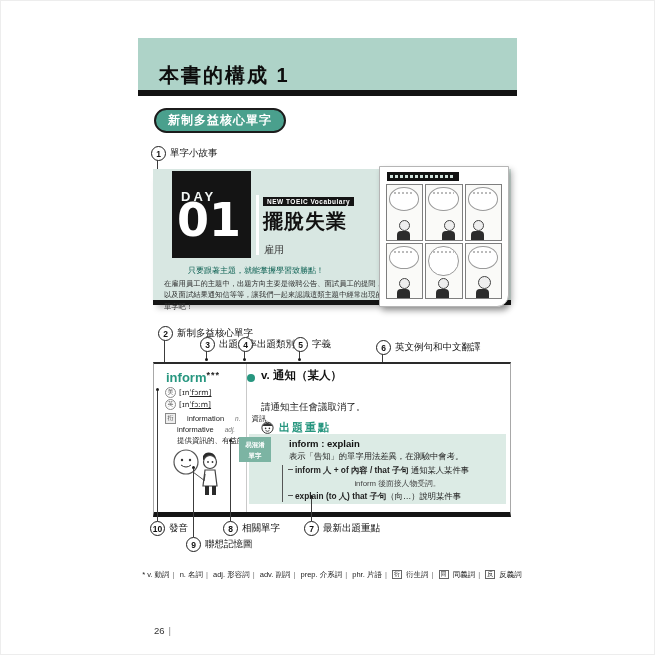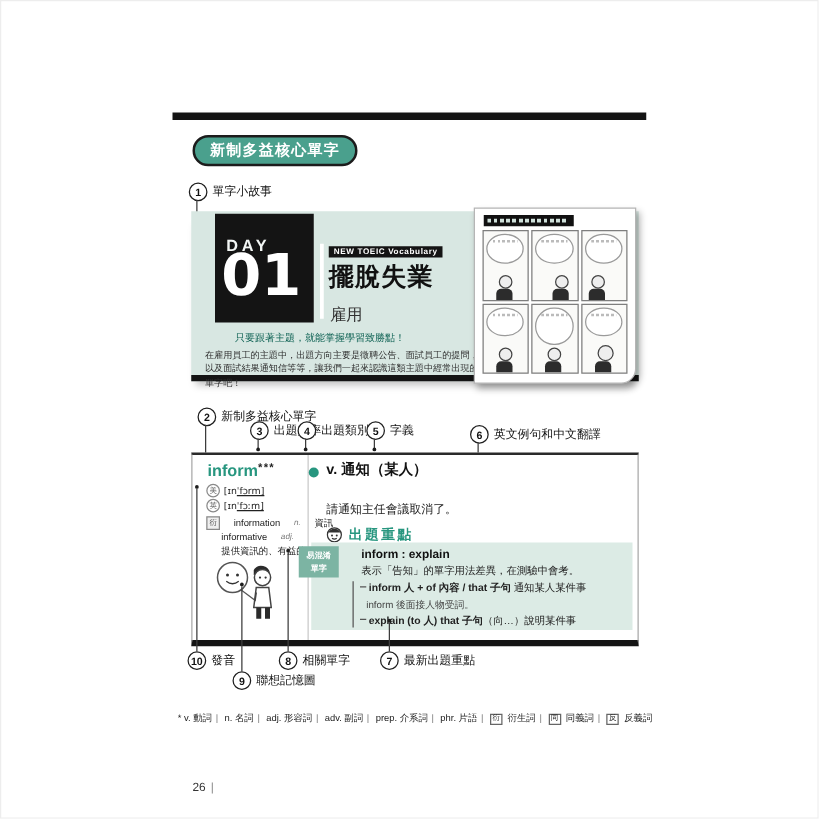--- a/index.html
+++ b/index.html
@@ -26,21 +26,21 @@
   .story{position:absolute;left:152px;top:168px;width:358px;height:131px;background:#d8e7e2;
          border-bottom:5px solid #141414;box-shadow:0 7px 6px -4px rgba(0,0,0,.25);}
   .daybox{position:absolute;left:19px;top:2px;width:79px;height:87px;background:#141414;}
   .daybox .d1{position:absolute;left:9px;top:18px;color:#f2f6f4;font-size:13px;font-weight:bold;letter-spacing:3px;}
   .daybox .d2{position:absolute;left:5px;top:26px;color:#ffffff;font-size:46px;font-weight:bold;line-height:1;
               font-family:"DejaVu Sans","Liberation Sans",sans-serif;}
   .vline{position:absolute;left:103px;top:26px;width:3px;height:60px;background:#fff;}
   .tag{position:absolute;left:110px;top:28px;background:#141414;color:#fff;font-size:6.5px;font-weight:bold;
        padding:1px 4px;letter-spacing:.5px;}
   .stitle{position:absolute;left:110px;top:39px;font-size:20px;font-weight:bold;color:#111;letter-spacing:1px;}
-  .ssub{position:absolute;left:111px;top:74px;font-size:13px;color:#333;}
+  .ssub{position:absolute;left:111px;top:74px;font-size:10px;color:#333;}
   .intro{position:absolute;left:11px;top:96px;width:222px;}
   .intro .b{font-size:8px;font-weight:normal;color:#0d6153;margin-left:24px;}
   .intro .p{font-size:7.3px;color:#2e2e2e;line-height:1.55;margin-top:2px;}
 
   
   .comic{position:absolute;left:226px;top:-3px;width:128px;height:139px;background:#fff;border:1px solid #b5b5b5;
          border-bottom-right-radius:12px;box-shadow:3px 4px 6px rgba(0,0,0,.3);}
   .ctitle{position:absolute;left:7px;top:5px;width:72px;height:9px;background:#111;}
   .ctitle::after{content:"";position:absolute;left:3px;top:3px;right:6px;height:3px;
          background:repeating-linear-gradient(90deg,#cfe0da 0 3px,transparent 3px 5px);}
@@ -84,34 +84,37 @@
   .exambox{position:absolute;left:95px;top:70px;width:257px;height:70px;background:#dcebe5;}
   .badge{position:absolute;left:-10px;top:3px;width:32px;height:25px;background:#7cb4a3;color:#fff;
          font-size:6.5px;font-weight:bold;text-align:center;line-height:1.7;padding-top:2px;box-sizing:border-box;}
   .examc{padding:4px 4px 2px 40px;}
   .pair{font-size:9.5px;font-weight:bold;color:#111;}
   .desc{font-size:8.3px;color:#222;margin-top:2px;}
   .tree{margin:3px 0 0 -7px;border-left:1px solid #555;}
   .tr1{padding-left:5px;font-size:8.3px;color:#222;}
   .tr1::before{content:"";display:inline-block;width:5px;height:1px;background:#555;margin-right:2px;vertical-align:3px;}
   .tr1 .bb{font-weight:bold;}
-  .trnote{padding-left:10px;font-size:7.8px;color:#444;margin:2px 0;}
+  .trnote{padding-left:10px;font-size:7.8px;color:#444;margin:2px 0;text-align:center;}
 
   
   .legend{position:absolute;left:140px;top:569px;width:382px;text-align:center;font-size:7.5px;color:#222;white-space:nowrap;}
   .legend .sep{color:#777;margin:0 3px;}
   .legend .babbr{display:inline-block;border:1px solid #666;font-size:6px;line-height:1.2;padding:0 1px;margin-right:2px;vertical-align:1px;}
   .pgnum{position:absolute;left:153px;top:624px;font-size:9.5px;color:#333;}
   .pgnum .bar{color:#888;margin-left:4px;}
 </style>
 </head>
 <body>
 
 <div class="page">
 
+  <div class="band">
+    <h1>本書的構成 1</h1>
+  </div>
   <div class="band-rule"></div>
   <div class="pill">新制多益核心單字</div>
 
   <div class="cg" style="left:150px;top:145px;">
     <span class="co">1</span>
     <span class="colbl">單字小故事</span>
   </div>
   <div class="ll" style="left:156px;top:159px;height:19px;"></div>
   <div class="dot" style="left:155px;top:178px;"></div>
 

